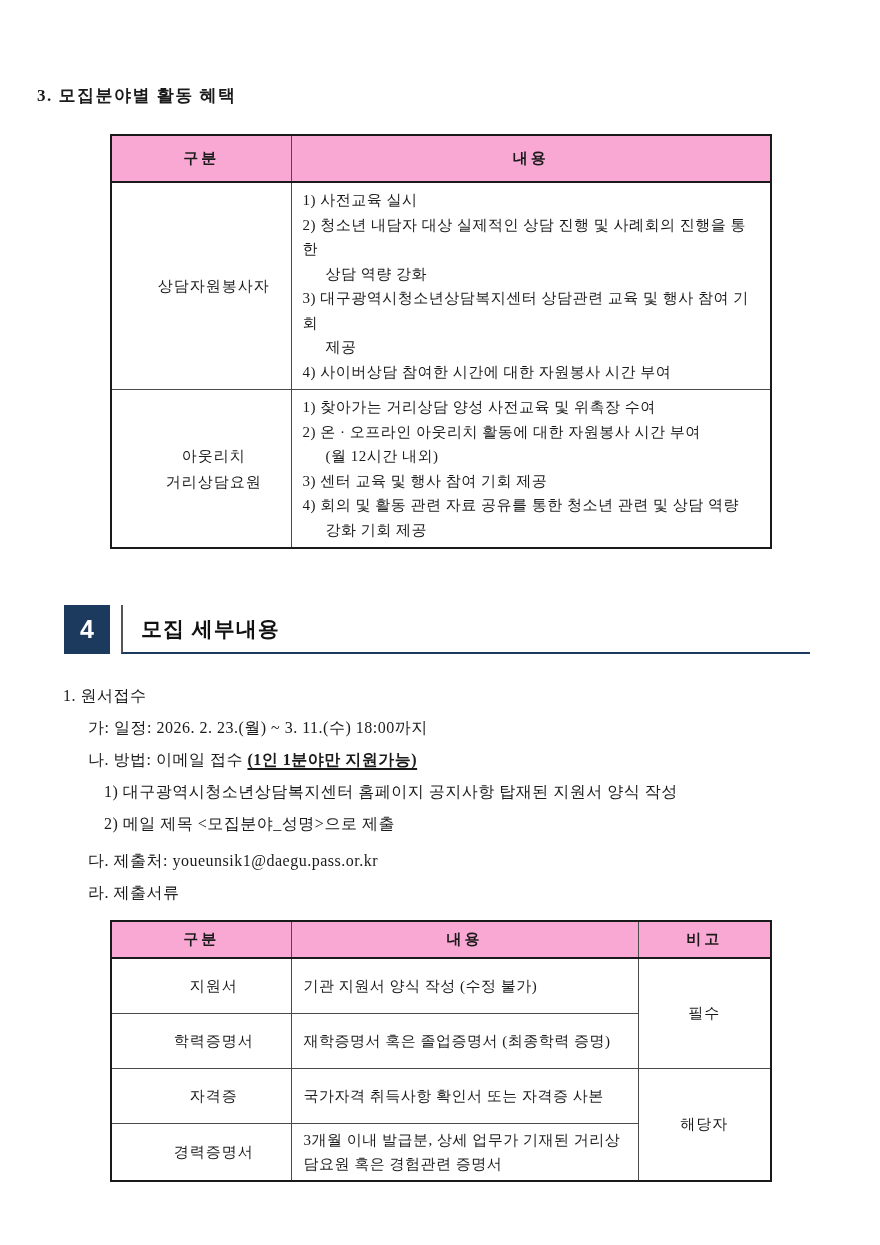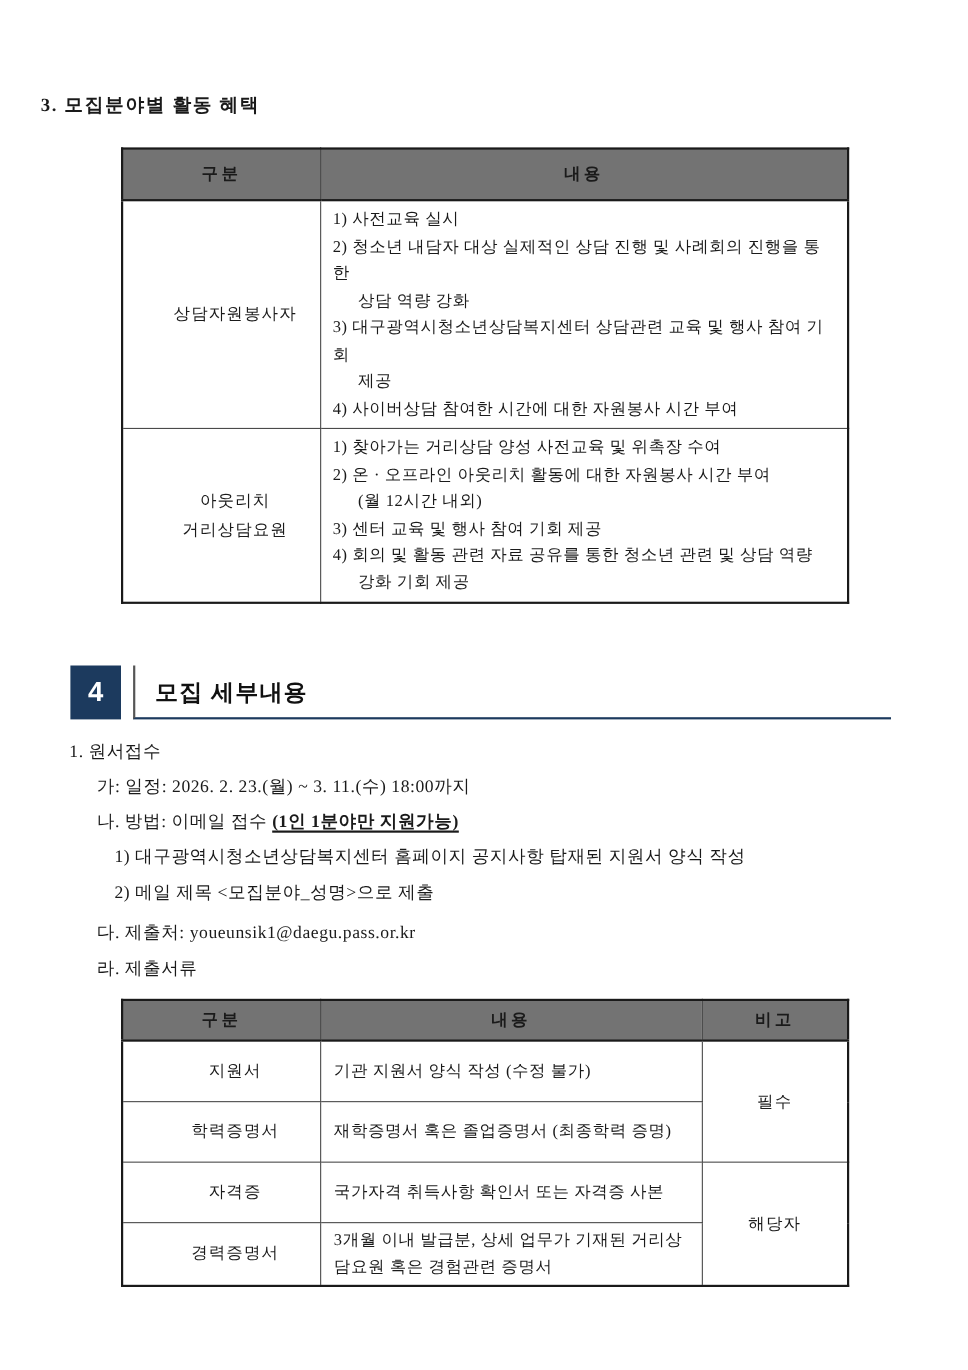--- a/index.html
+++ b/index.html
@@ -21,21 +21,21 @@
   }
   table.doc-table {
     border-collapse:collapse;
     border:2px solid #1a1a1a;
     margin-left:110px;
     table-layout:fixed;
     font-size:15px;
   }
   .doc-table th, .doc-table td { border:1px solid #4a4a4a; }
   .doc-table thead th {
-    background:#737373;
+    background:#f9a8d4;
     font-weight:bold;
     border-bottom:2px solid #1a1a1a;
     letter-spacing:3px;
   }
   table.benefits { width:660px; margin-top:27px; }
   table.benefits thead th { height:43px; }
   .benefits col.c-cat { width:180px; }
   .benefits col.c-body { width:480px; }
   td.cat-cell {
     text-align:center; vertical-align:middle;
@@ -58,21 +58,21 @@
     border-left:2px solid #555555;
     border-bottom:2px solid #1c3a5e;
     display:flex; align-items:center; padding-left:18px;
   }
   .banner-title {
     font-family:"Liberation Sans","DejaVu Sans",sans-serif;
     font-size:21px; font-weight:bold; letter-spacing:1px; color:#111111;
   }
 
   
-  .app { margin-top:14px; font-size:16px; letter-spacing:0.5px; }
+  .app { margin-top:26px; font-size:16px; letter-spacing:0.5px; }
   .app .row { line-height:32px; }
   .app-heading { margin-left:63px; }
   .lv1 { margin-left:88px; }
   .lv2 { margin-left:104px; }
   .emph { font-weight:bold; text-decoration:underline; text-decoration-thickness:2px; text-underline-offset:3px; }
   .example {
     margin-left:130px; font-style:italic; color:#3434ad; line-height:34px;
   }
   .pre-da { margin-top:5px; }
 

